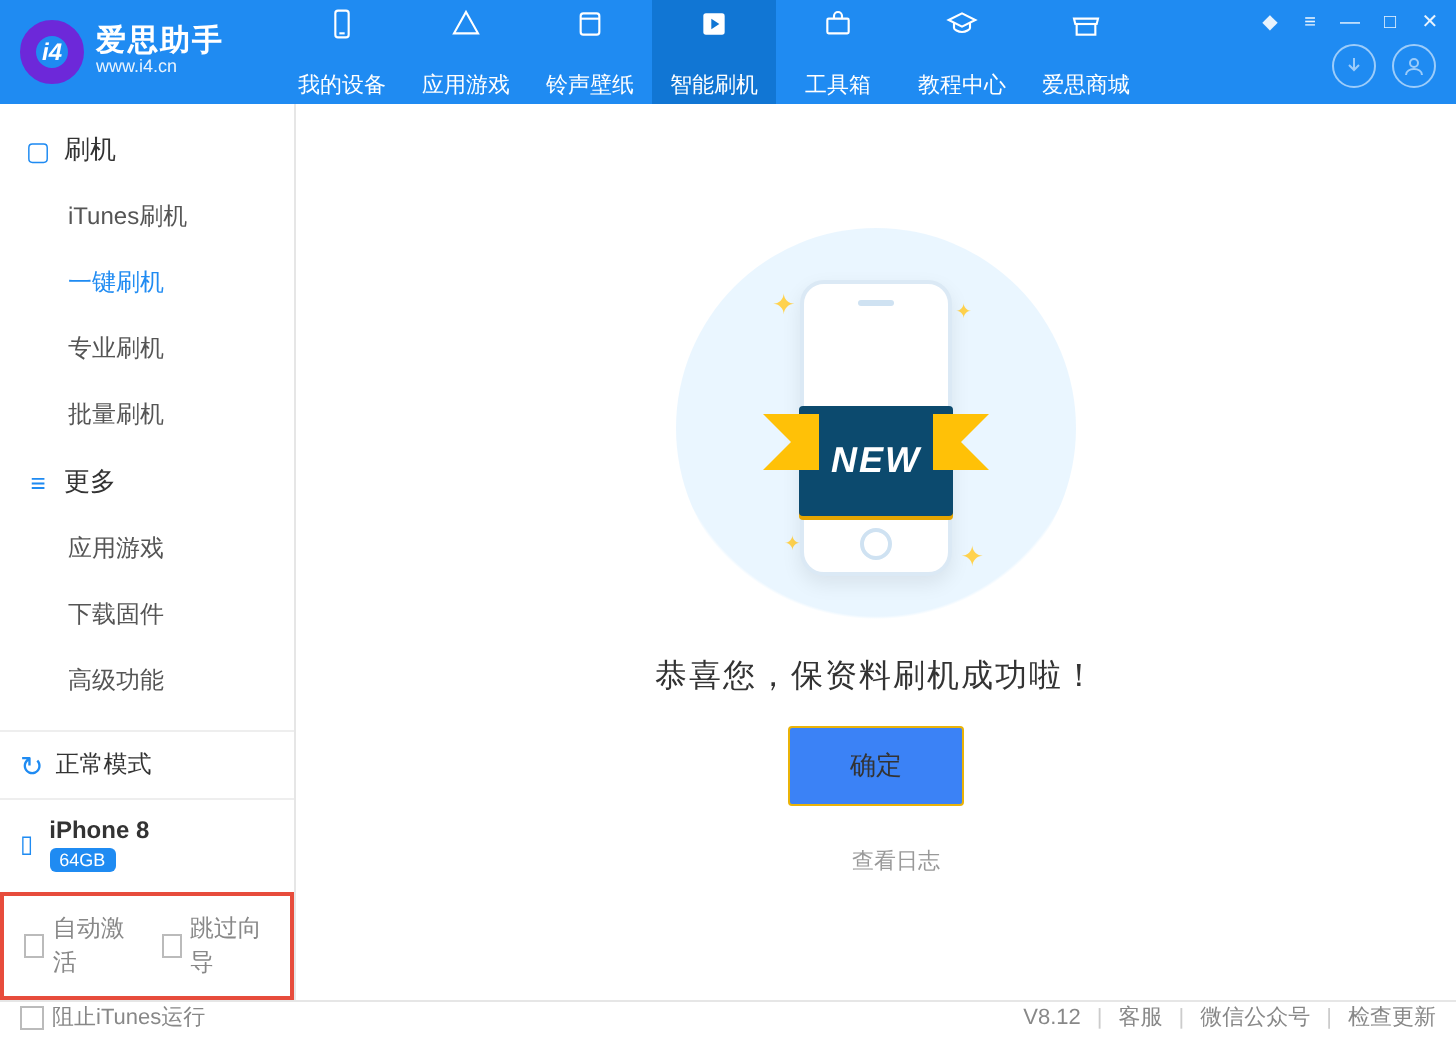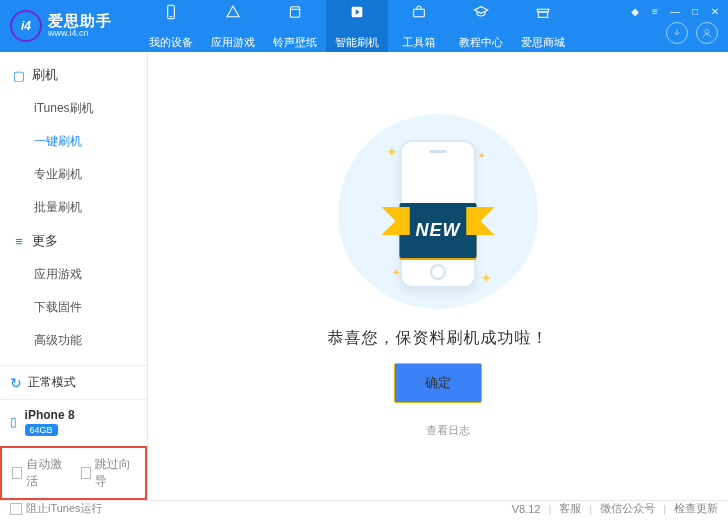--- a/index.html
+++ b/index.html
@@ -1,20 +1,20 @@
 <!DOCTYPE html>
 <html><head>
 <meta charset="utf-8">
 <style>
   * { box-sizing: border-box; margin: 0; padding: 0; font-family: "Microsoft YaHei", Arial, sans-serif; }
   body { width: 728px; height: 524px; background: #fff; font-size: 12px; overflow: hidden; }
 
   .topbar { height: 52px; background: #1f8bf2; display: flex; align-items: center; color: #fff; position: relative; }
   .logo-wrap { display: flex; align-items: center; padding-left: 10px; width: 140px; }
-  .logo-circle { width: 32px; height: 32px; border: 2px solid #6d28d9; border-radius: 50%; display: flex; align-items: center; justify-content: center; font-size: 12px; font-weight: bold; font-style: italic; }
+  .logo-circle { width: 32px; height: 32px; border: 8px solid #6d28d9; border-radius: 50%; display: flex; align-items: center; justify-content: center; font-size: 12px; font-weight: bold; font-style: italic; }
   .logo-text { margin-left: 6px; line-height: 1.1; }
   .logo-text .title { font-size: 15px; font-weight: bold; letter-spacing: 1px; }
   .logo-text .sub { font-size: 9px; opacity: .9; }
 
   .nav { display: flex; height: 100%; }
   .nav-item { width: 62px; display: flex; flex-direction: column; align-items: center; justify-content: center; gap: 14px; font-size: 11px; cursor: pointer; text-align: right; }
   .nav-item.active { background: #1176d4; }
   .nav-icon { width: 18px; height: 18px; display: flex; align-items: center; justify-content: center; }
   .nav-icon svg { stroke: #fff; fill: none; stroke-width: 1.6; }
 

